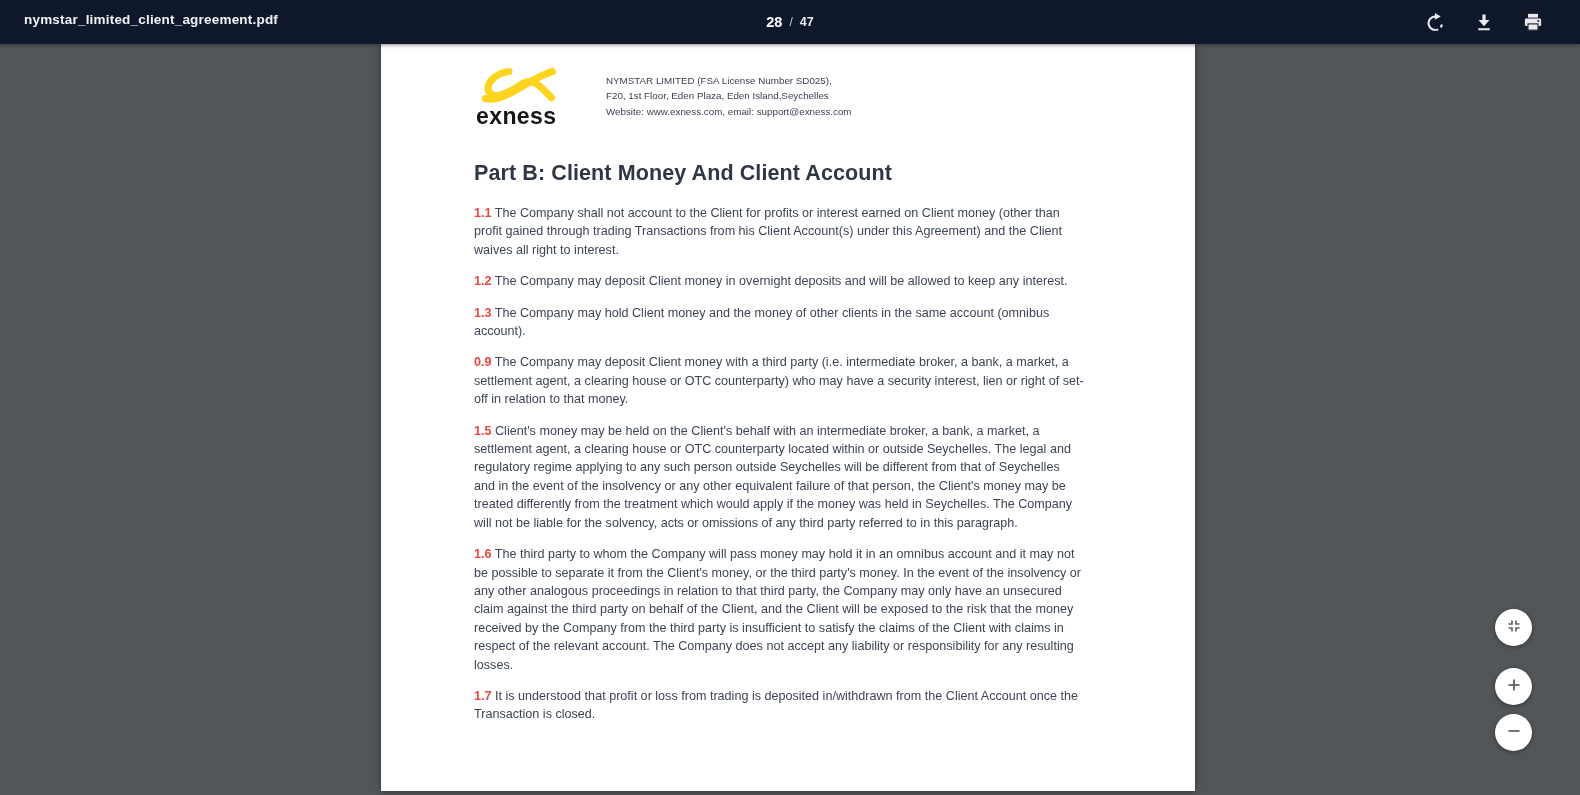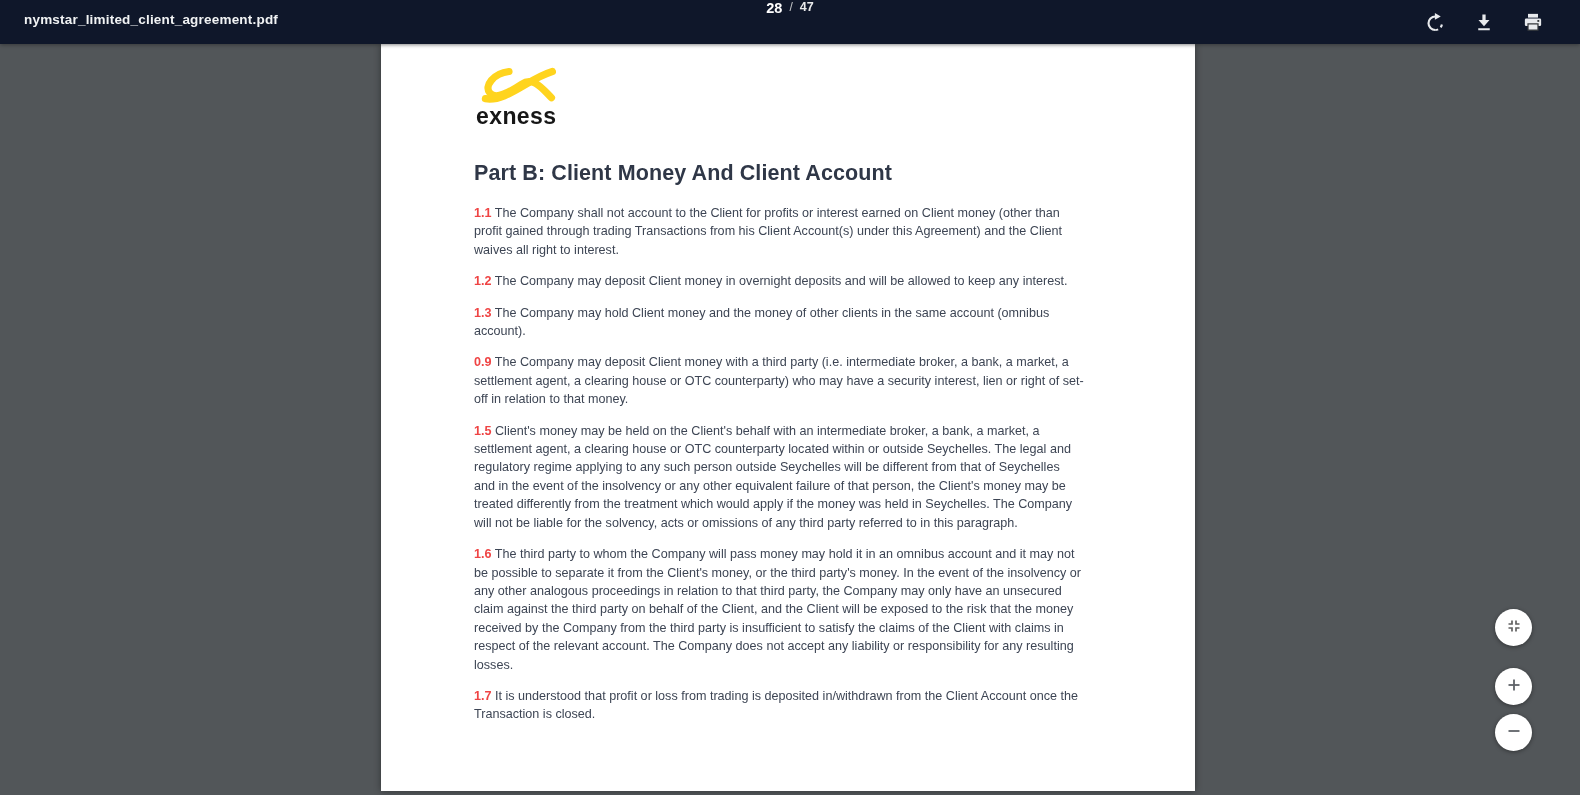--- a/index.html
+++ b/index.html
@@ -10,21 +10,21 @@
     position:absolute; top:0; left:0; width:1580px; height:44px;
     background:#0f172a; z-index:20;
     box-shadow:0 1px 4px rgba(0,0,0,.35);
   }
   .filename {
     position:absolute; left:24px; top:12px;
     color:#f1f3f4; font-size:13.5px; font-weight:700; letter-spacing:.2px;
   }
   .page-indicator {
     position:absolute; left:0; right:0; top:0; height:44px;
-    display:flex; justify-content:center; gap:7px;
+    display:flex; align-items:center; justify-content:center; gap:7px;
     color:#fff;
   }
   .page-current { font-size:14.5px; font-weight:700; color:#ffffff; }
   .page-sep { font-size:12px; color:#c7c9cb; }
   .page-total { font-size:12.5px; font-weight:700; color:#e9eaeb; }
   .toolbar-actions {
     position:absolute; right:37px; top:0; height:44px;
     display:flex; align-items:center; gap:29px;
   }
   .tb-btn {
@@ -34,21 +34,21 @@
   .tb-btn svg { display:block; }
 
   
   .page {
     position:absolute; left:381px; top:44px; width:814px; height:747px;
     background:#ffffff;
     box-shadow:0 0 7px rgba(0,0,0,.4), inset 0 3px 3px -2px rgba(0,0,0,.16);
     padding:23px 112px 0 93px;
   }
   .doc-header { display:flex; align-items:flex-start; }
-  .logo-block { width:82px; margin-left:2px; margin-right:120px; flex:none; }
+  .logo-block { width:82px; margin-left:2px; margin-right:48px; flex:none; }
   .logo-mark { display:block; margin-left:4px; }
   .logo-word {
     font-size:23px; font-weight:800; color:#161616; letter-spacing:.4px;
     line-height:20px; margin-top:1px;
   }
   .address-block { padding-top:6px; font-size:9.8px; line-height:15.4px; color:#3b4252; }
 
   .doc-title {
     margin-top:35px;
     font-size:21.5px; font-weight:700; color:#2f3747; letter-spacing:.1px;
@@ -121,20 +121,25 @@
 <div class="page">
 
   <div class="doc-header">
     <div class="logo-block">
       <svg class="logo-mark" width="76" height="38" viewBox="0 0 82 42">
         <path d="M5 35 C28 39 52 13 79 5" stroke="#FFD41E" stroke-width="8" fill="none" stroke-linecap="round"></path>
         <path d="M31 5 C14 7 3 21 10 29 C17 37 33 27 45 19 C58 10 68 24 78 34" stroke="#FFD41E" stroke-width="8" fill="none" stroke-linecap="round"></path>
       </svg>
       <div class="logo-word">exness</div>
     </div>
+    <div class="address-block">
+      <div>NYMSTAR LIMITED (FSA License Number SD025),</div>
+      <div>F20, 1st Floor, Eden Plaza, Eden Island,Seychelles</div>
+      <div>Website: www.exness.com, email: support@exness.com</div>
+    </div>
   </div>
 
   <h1 class="doc-title">Part B: Client Money And Client Account</h1>
 
   <div class="doc-body">
     <p><b>1.1</b> <span>The Company shall not account to the Client for profits or interest earned on Client money (other than profit gained through trading Transactions from his Client Account(s) under this Agreement) and the Client waives all right to interest.</span></p>
     <p><b>1.2</b> <span>The Company may deposit Client money in overnight deposits and will be allowed to keep any interest.</span></p>
     <p><b>1.3</b> <span>The Company may hold Client money and the money of other clients in the same account (omnibus account).</span></p>
     <p><b>0.9</b> <span>The Company may deposit Client money with a third party (i.e. intermediate broker, a bank, a market, a settlement agent, a clearing house or OTC counterparty) who may have a security interest, lien or right of set-off in relation to that money.</span></p>
     <p><b>1.5</b> <span>Client's money may be held on the Client's behalf with an intermediate broker, a bank, a market, a settlement agent, a clearing house or OTC counterparty located within or outside Seychelles. The legal and regulatory regime applying to any such person outside Seychelles will be different from that of Seychelles and in the event of the insolvency or any other equivalent failure of that person, the Client's money may be treated differently from the treatment which would apply if the money was held in Seychelles. The Company will not be liable for the solvency, acts or omissions of any third party referred to in this paragraph.</span></p>

